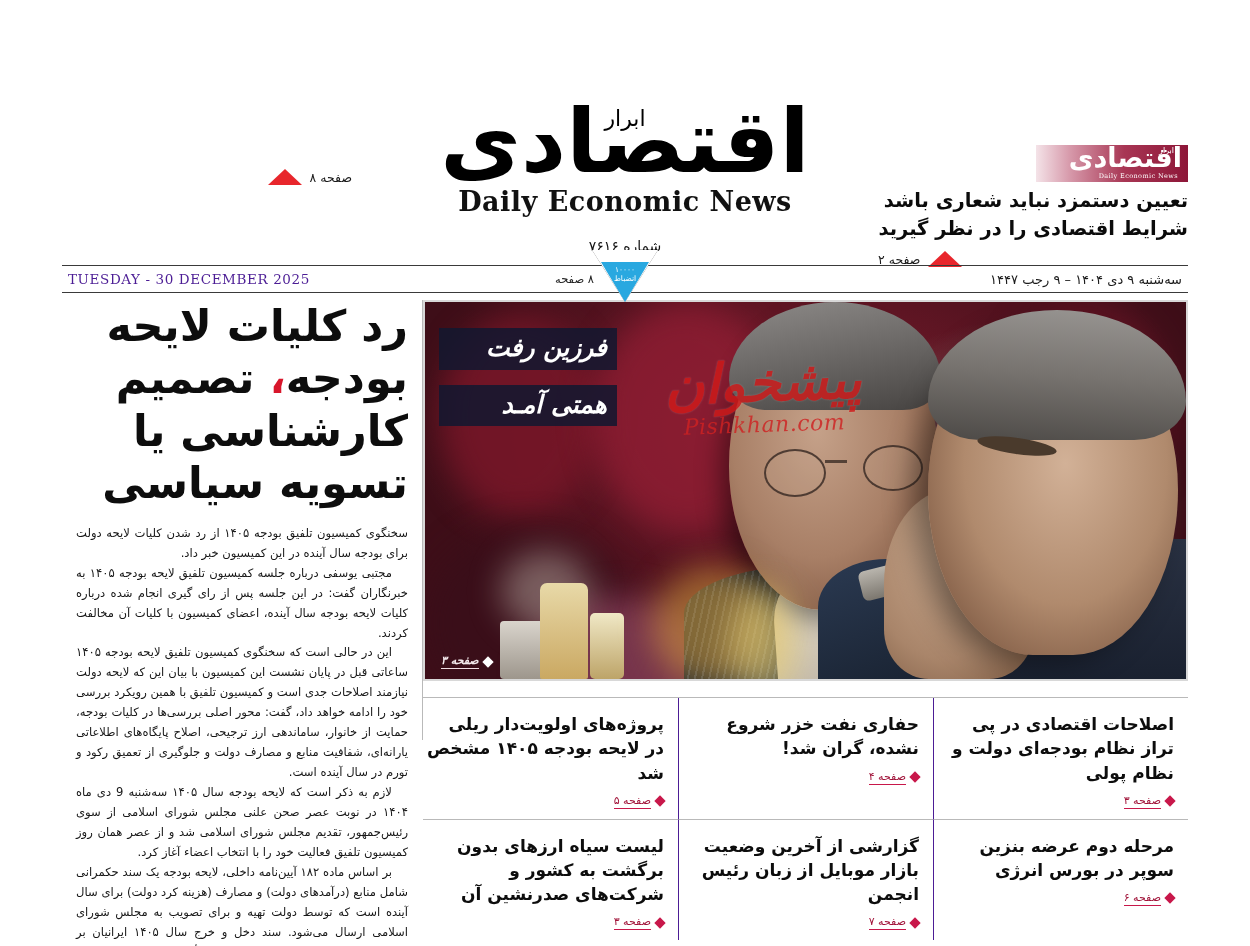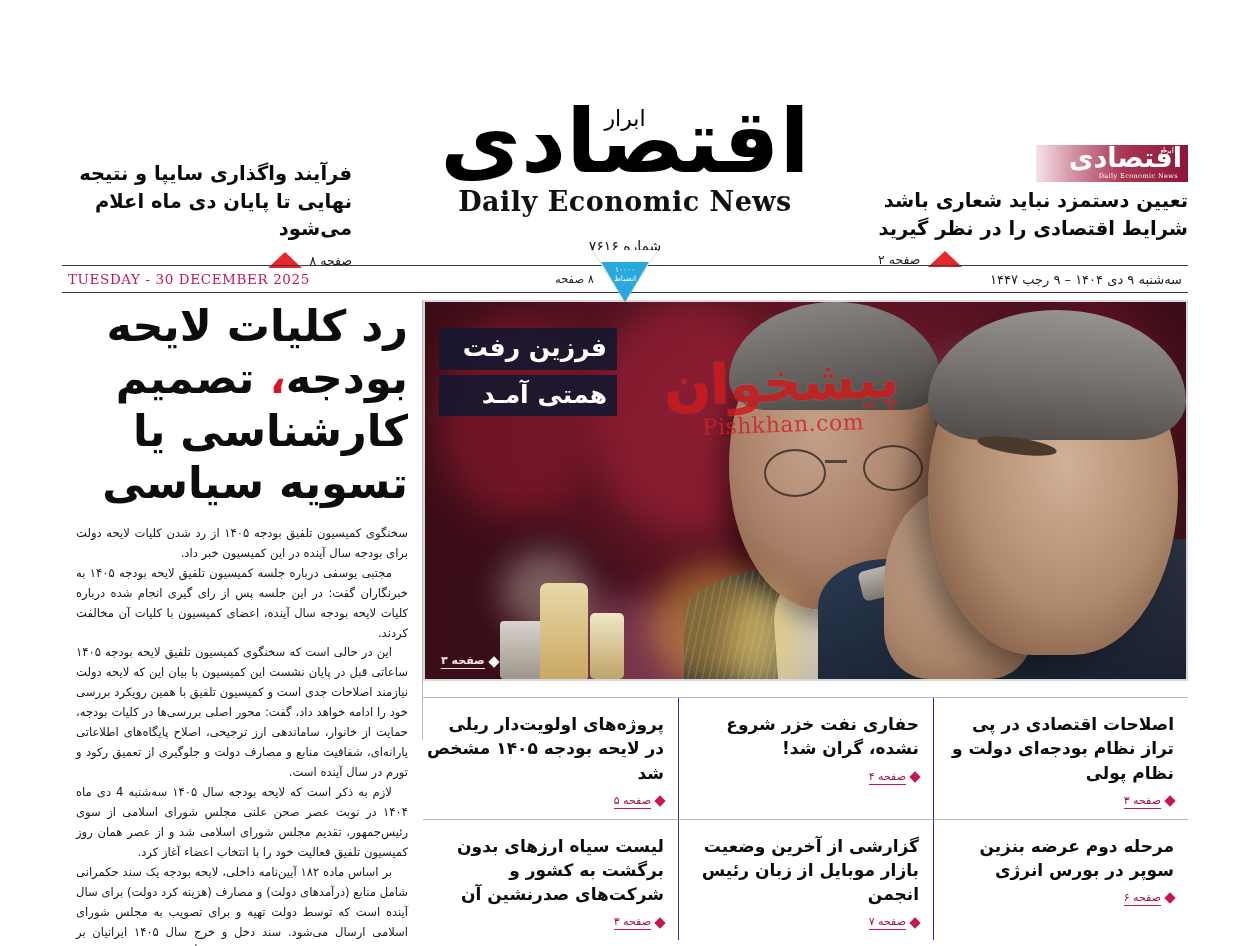--- a/index.html
+++ b/index.html
@@ -209,21 +209,21 @@
     border-top: 1.2px solid #3a3a3a;
     border-bottom: 1.2px solid #3a3a3a;
     display: flex;
     align-items: center;
     justify-content: space-between;
     padding: 0 6px;
   }
   .date-en {
     font-family: "DejaVu Serif", serif;
     font-size: 13.5px;
-    color: #be185d;
+    color: #4c1d95;
     letter-spacing: 0.6px;
     direction: ltr;
     font-variant: small-caps;
   }
   .date-fa {
     font-size: 13px;
     color: #1a1a1a;
     direction: rtl;
   }
   .date-pages {
@@ -308,20 +308,21 @@
   }
 
   
   .photo-frame {
     position: relative;
     width: 100%;
     height: 438px;
     border: 2px solid #d8d8d8;
     overflow: hidden;
     background: #3a1018;
+    font-style: italic;
   }
   .photo-inner {
     position: absolute;
     inset: 0;
     background:
       radial-gradient(circle at 76% 54%, rgba(160,150,145,0.95) 0%, rgba(120,104,100,0.0) 30%),
       radial-gradient(ellipse at 50% 34%, #7d1f2e 0%, #5e1523 38%, #3e0e18 72%),
       linear-gradient(150deg, #4a1120 0%, #6d1a2a 40%, #8d2f4a 72%, #b35c84 100%);
   }
   
@@ -460,21 +461,21 @@
     background: rgba(17,23,48,0.86);
     color: #fff;
     font-weight: bold;
     font-size: 25px;
     padding: 5px 10px 7px 10px;
     text-align: right;
     direction: rtl;
     line-height: 1.18;
     letter-spacing: -0.5px;
   }
-  .caption-line + .caption-line { margin-top: 5px; }
+  .caption-line + .caption-line { margin-top: 15px; }
 
   
   .watermark {
     position: absolute;
     left: 240px;
     top: 54px;
     z-index: 4;
     text-align: center;
     opacity: 0.82;
     transform: rotate(-2deg);
@@ -550,21 +551,20 @@
   .tcell-pageref .pl-text { font-size: 11px; font-weight: normal; }
 </style>
 </head>
 <body>
 
 <div class="page">
 
   <div class="masthead">
 
     <div class="teaser-left">
-      <div class="teaser-headline">فرآیند واگذاری سایپا و نتیجه نهایی تا پایان دی ماه اعلام می‌شود</div>
       <div class="teaser-pageref">
         <span class="tri-up"></span>
         <span class="pageref-text">صفحه ۸</span>
       </div>
     </div>
 
     <div class="nameplate">
       <div class="np-arabic">
         <span class="np-sub-ar">ابرار</span>
         <span>اقتصادی</span>
@@ -606,21 +606,21 @@
 
   <div class="content">
 
     <div class="lead-col">
       <h1 class="lead-headline"><span>رد کلیات لایحه بودجه</span><span class="comma-red">،</span><span> تصمیم کارشناسی یا تسویه سیاسی</span></h1>
 
       <div class="lead-body">
         <p class="first">سخنگوی کمیسیون تلفیق بودجه ۱۴۰۵ از رد شدن کلیات لایحه دولت برای بودجه سال آینده در این کمیسیون خبر داد.</p>
         <p>مجتبی یوسفی درباره جلسه کمیسیون تلفیق لایحه بودجه ۱۴۰۵ به خبرنگاران گفت: در این جلسه پس از رای گیری انجام شده درباره کلیات لایحه بودجه سال آینده، اعضای کمیسیون با کلیات آن مخالفت کردند.</p>
         <p>این در حالی است که سخنگوی کمیسیون تلفیق لایحه بودجه ۱۴۰۵ ساعاتی قبل در پایان نشست این کمیسیون با بیان این که لایحه دولت نیازمند اصلاحات جدی است و کمیسیون تلفیق با همین رویکرد بررسی خود را ادامه خواهد داد، گفت: محور اصلی بررسی‌ها در کلیات بودجه، حمایت از خانوار، ساماندهی ارز ترجیحی، اصلاح پایگاه‌های اطلاعاتی یارانه‌ای، شفافیت منابع و مصارف دولت و جلوگیری از تعمیق رکود و تورم در سال آینده است.</p>
-        <p>لازم به ذکر است که لایحه بودجه سال ۱۴۰۵ سه‌شنبه 4 دی ماه ۱۴۰۴ در نوبت عصر صحن علنی مجلس شورای اسلامی از سوی رئیس‌جمهور، تقدیم مجلس شورای اسلامی شد و از عصر همان روز کمیسیون تلفیق فعالیت خود را با انتخاب اعضاء آغاز کرد.</p>
+        <p>لازم به ذکر است که لایحه بودجه سال ۱۴۰۵ سه‌شنبه 9 دی ماه ۱۴۰۴ در نوبت عصر صحن علنی مجلس شورای اسلامی از سوی رئیس‌جمهور، تقدیم مجلس شورای اسلامی شد و از عصر همان روز کمیسیون تلفیق فعالیت خود را با انتخاب اعضاء آغاز کرد.</p>
         <p>بر اساس ماده ۱۸۲ آیین‌نامه داخلی، لایحه بودجه یک سند حکمرانی شامل منابع (درآمدهای دولت) و مصارف (هزینه کرد دولت) برای سال آینده است که توسط دولت تهیه و برای تصویب به مجلس شورای اسلامی ارسال می‌شود. سند دخل و خرج سال ۱۴۰۵ ایرانیان بر اساس حذف چهار صفر از پول ملی و با تأکید بر شفافیت، انضباط مالی و واقع‌بینی در برآورد منابع و مصارف از سوی دولت تدوین شده است.</p>
 
       </div>
 
     </div>
 
     <div class="vdivider"></div>
 
     <div class="left-area">
 

